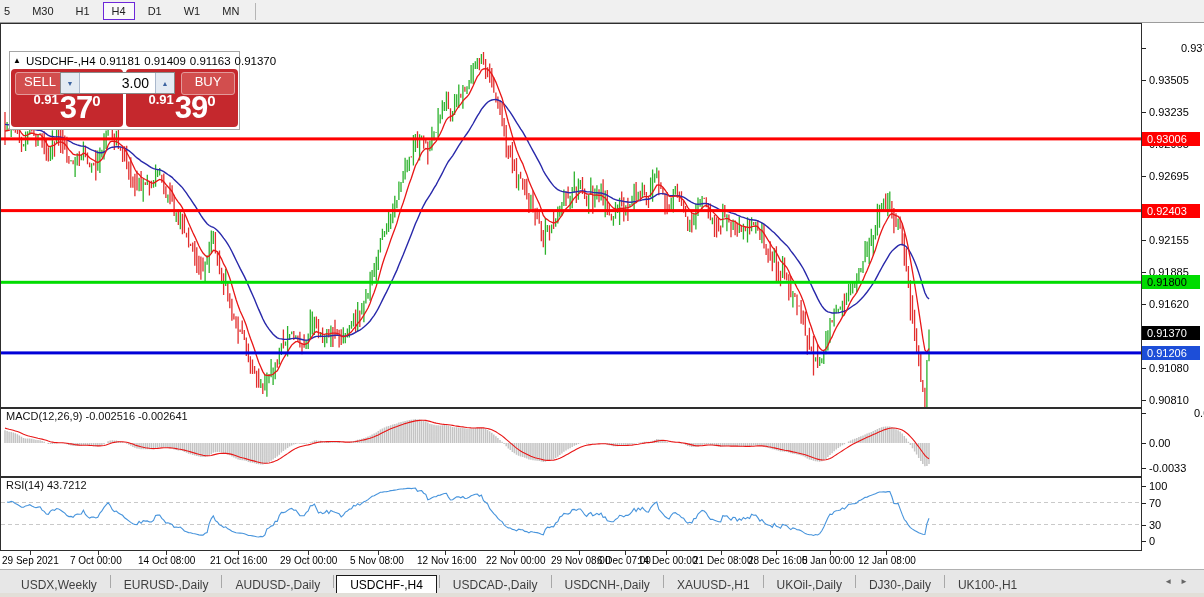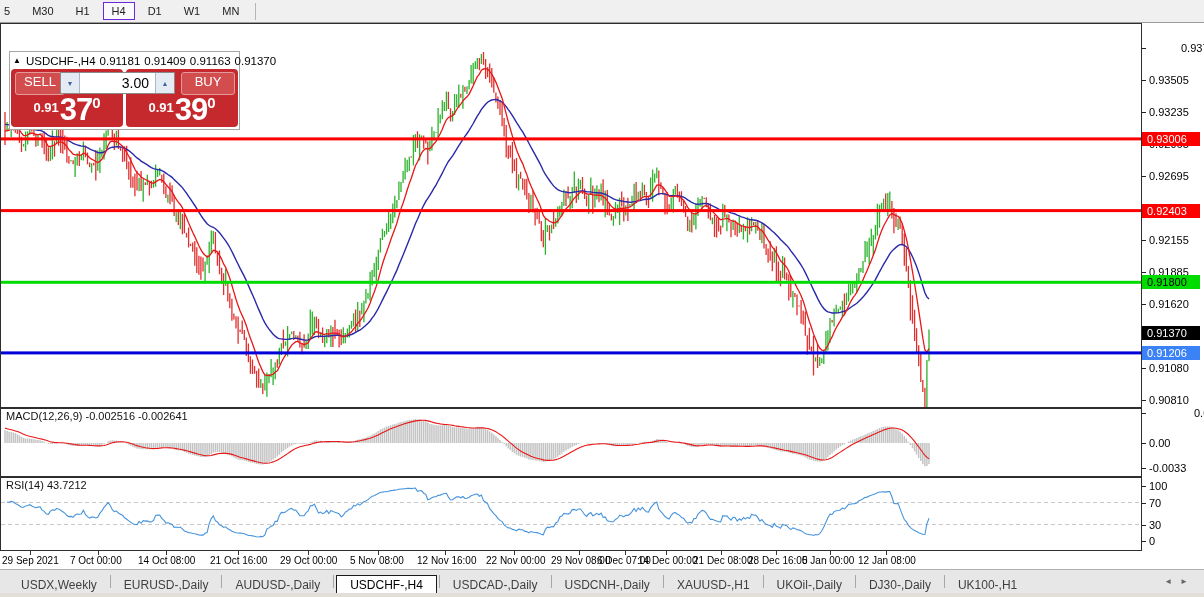--- a/index.html
+++ b/index.html
@@ -57,21 +57,21 @@
   .buy .tp-btn{right:3px;width:52px;}
   .tp-spin{position:absolute;left:49px;top:3px;width:115px;height:22px;background:#fff;
            border:1px solid #8a8a8a;display:flex;z-index:2;box-sizing:border-box;}
   .spin-btn{width:19px;background:#e4ebf3;border:0;color:#3c64a0;font-size:7px;
             display:flex;align-items:center;justify-content:center;padding:0;}
   .spin-btn.down{border-right:1px solid #aab8cc;}
   .spin-btn.up{border-left:1px solid #aab8cc;}
   .spin-val{flex:1;border:0;outline:none;text-align:right;padding:0 6px 0 0;font-size:14px;
             font-family:"Liberation Sans",sans-serif;min-width:0;background:#fff;color:#000;}
   .tp-big{position:absolute;left:0;right:0;bottom:1px;height:34px;color:#fff;display:flex;
-          align-items:center;justify-content:center;white-space:nowrap;}
+          align-items:flex-start;justify-content:center;white-space:nowrap;}
   .tp-big .pp{font-size:13px;font-weight:bold;margin:0 1px 4px 0;}
   .tp-big .pb{font-size:31px;font-weight:bold;line-height:31px;letter-spacing:-1px;}
   .tp-big .ps{font-size:15px;font-weight:bold;margin-bottom:14px;}
 </style>
 </head>
 <body>
 
 <div id="app">
 
   <div class="toolbar" id="toolbar">
@@ -187,21 +187,21 @@
       <div class="ticklabel" style="top: 457px;">100</div>
       <div class="tickmark" style="top: 480px;"></div>
       <div class="ticklabel" style="top: 474px;">70</div>
       <div class="tickmark" style="top: 502px;"></div>
       <div class="ticklabel" style="top: 496px;">30</div>
       <div class="tickmark" style="top: 518px;"></div>
       <div class="ticklabel" style="top: 512px;">0</div>
       <div class="badge" style="top: 109px; background: rgb(255, 0, 0); color: rgb(255, 255, 255);">0.93006</div>
       <div class="badge" style="top: 181px; background: rgb(255, 0, 0); color: rgb(255, 255, 255);">0.92403</div>
       <div class="badge" style="top: 252px; background: rgb(0, 220, 0); color: rgb(0, 0, 0);">0.91800</div>
-      <div class="badge" style="top: 323px; background: #3b82f6; color: rgb(255, 255, 255);">0.91206</div>
+      <div class="badge" style="top: 323px; background: #1d4ed8; color: rgb(255, 255, 255);">0.91206</div>
       <div class="badge" style="top: 303px; background: rgb(0, 0, 0); color: rgb(255, 255, 255);">0.91370</div>
     </div>
   <div class="timebar" id="timebar">
       <div class="t-tick" style="left: 30px;"></div>
       <div class="t-label" style="left: 2px;">29 Sep 2021</div>
       <div class="t-tick" style="left: 98px;"></div>
       <div class="t-label" style="left: 70px;">7 Oct 00:00</div>
       <div class="t-tick" style="left: 166px;"></div>
       <div class="t-label" style="left: 138px;">14 Oct 08:00</div>
       <div class="t-tick" style="left: 238px;"></div>

